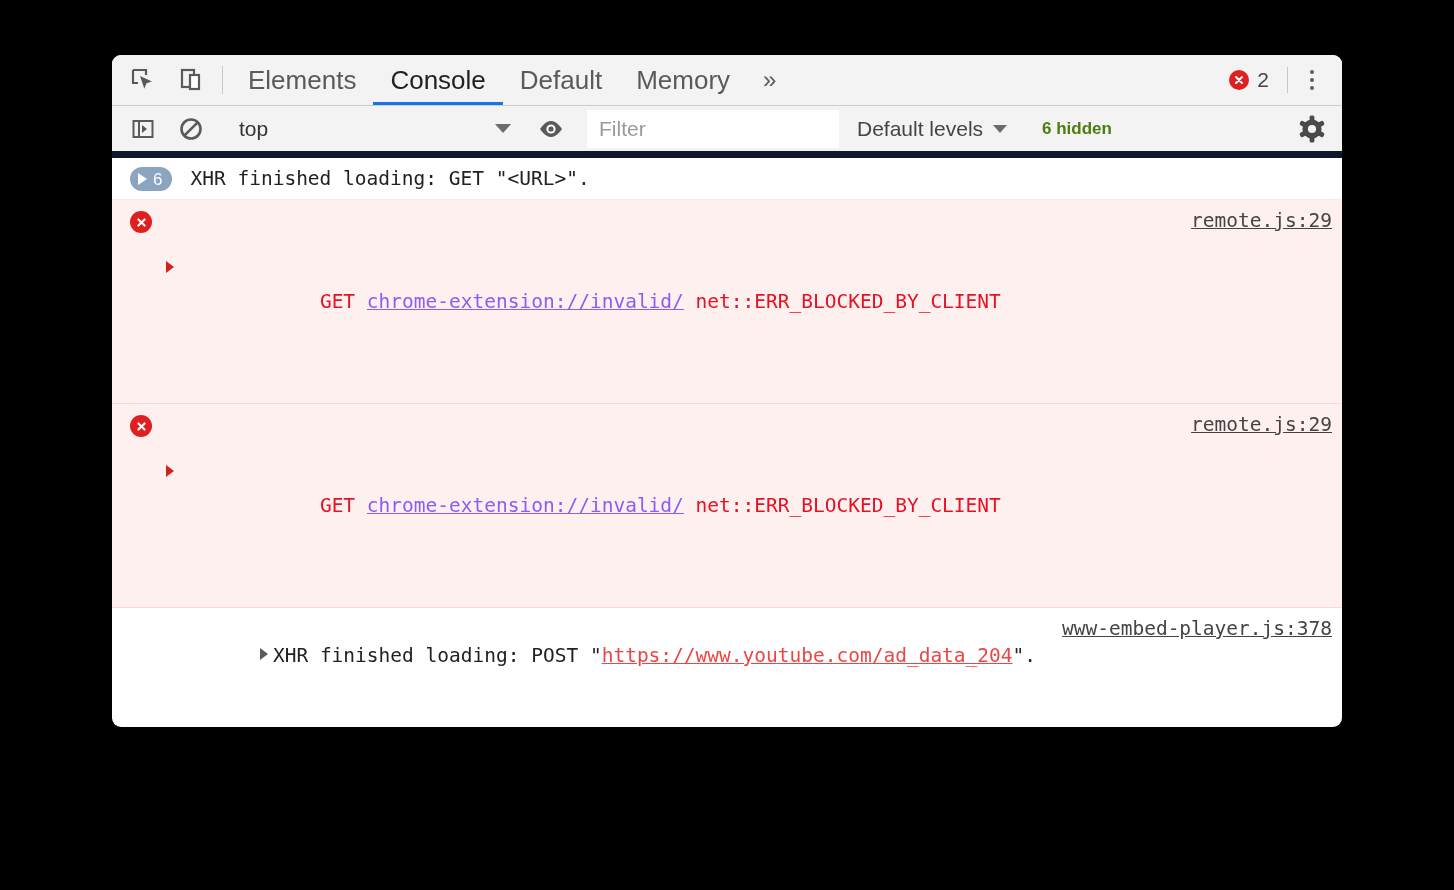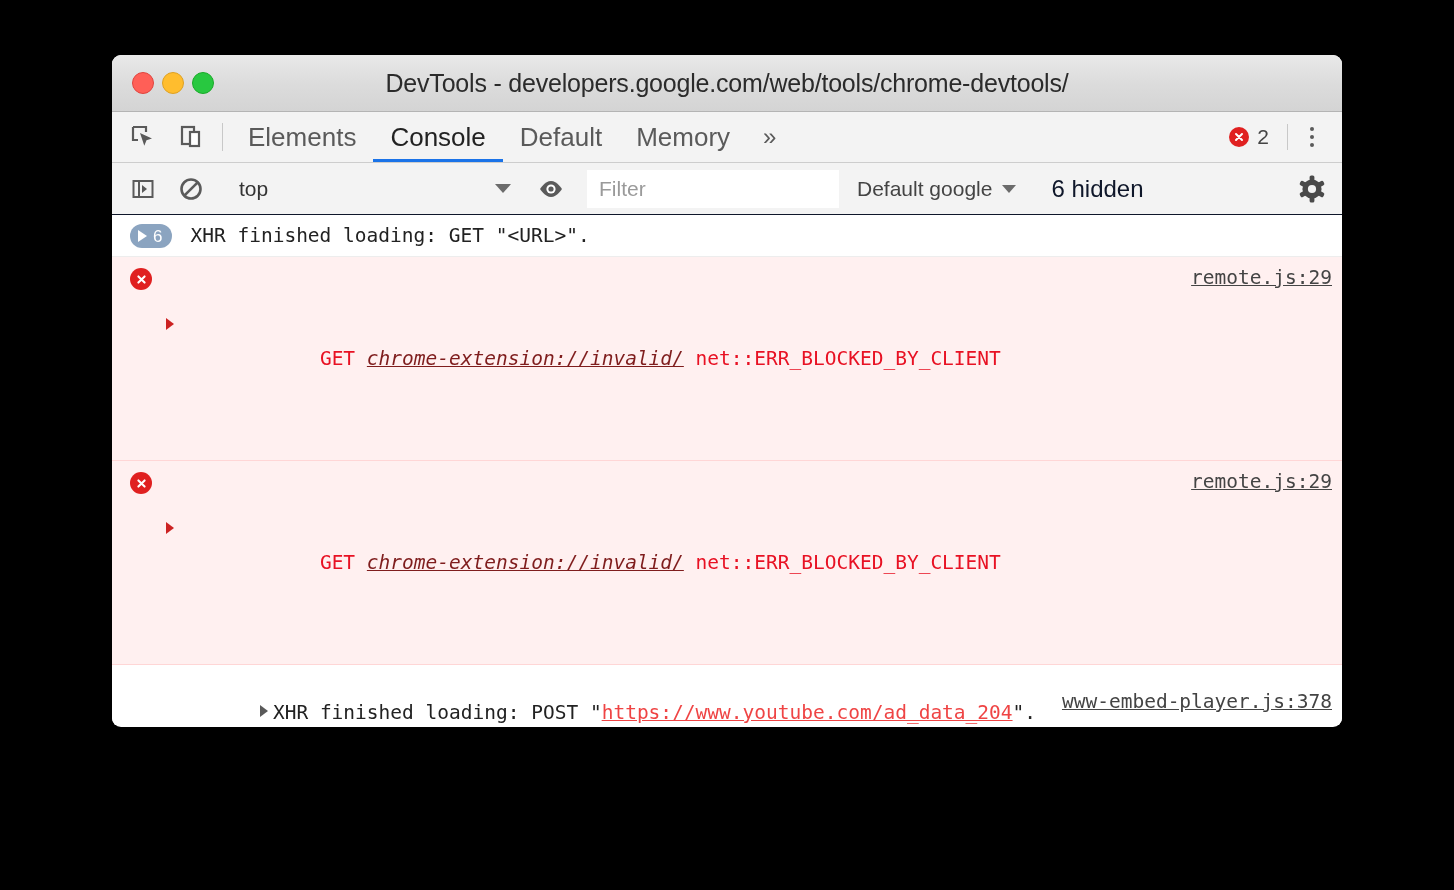--- a/index.html
+++ b/index.html
@@ -144,21 +144,21 @@
     width: 4px; height: 4px;
     border-radius: 50%;
     background: #5a5a5a;
     display: block;
   }
 
   
   .console-toolbar {
     height: 52px;
     background: #f3f3f3;
-    border-bottom: 1px solid #0f172a;
+    border-bottom: 7px solid #0f172a;
     display: flex;
     align-items: center;
     padding-left: 14px;
   }
   .ctx-select {
     display: flex;
     align-items: center;
     width: 300px;
     padding: 0 12px 0 16px;
     font-size: 21px;
@@ -196,24 +196,25 @@
     cursor: default;
     white-space: nowrap;
   }
   .levels .caret {
     border-left-width: 7px;
     border-right-width: 7px;
     border-top-width: 8px;
   }
   .spacer { flex: 1; }
   .hidden-count {
-    font-size: 24px;
-    color: #0f172a;
+    font-size: 17px;
+    color: #4d7c0f;
     padding: 0 16px;
     white-space: nowrap;
+    font-weight: bold;
   }
   .gear-btn {
     width: 44px; height: 44px;
     display: flex; align-items: center; justify-content: center;
     margin-right: 8px;
   }
 
   
   .console-body {
     height: 510px;
@@ -293,46 +294,38 @@
     word-break: break-all;
     white-space: pre-wrap;
     position: relative;
     padding-right: 4px;
   }
   .msg-text .row1 { display: flex; align-items: flex-start; }
   .link {
     color: #ef4444;
     text-decoration: underline;
   }
-  .msg.error .link { color: #7f1d1d; font-style: italic; }
+  .msg.error .link { color: #8b5cf6; }
   .src-link {
     position: absolute;
     right: 10px;
     top: 7px;
     font-size: 19.5px;
     line-height: 27px;
     color: #444;
     font-family: "DejaVu Sans Mono", "Liberation Mono", monospace;
     white-space: nowrap;
   }
-  .msg.wrap .src-link { top: 23px; }
+  .msg.wrap .src-link { top: 7px; }
 </style>
 </head>
 <body>
 
 <div class="window">
 
-  <div class="titlebar">
-    <div class="traffic">
-      <span class="light red"></span>
-      <span class="light yellow"></span>
-      <span class="light green"></span>
-    </div>
-    <div class="title-text">DevTools - developers.google.com/web/tools/chrome-devtools/</div>
-  </div>
 
   <div class="tabbar">
     <div class="tool-icons">
       <div class="icon-btn">
         <svg width="26" height="26" viewBox="0 0 26 26">
           <path d="M3 3 H16 V8 M3 3 V16 H8" fill="none" stroke="#5a5a5a" stroke-width="2.2"></path>
           <path d="M10 9 L22 14.5 L16.5 16.2 L14.3 21.8 Z" fill="#5a5a5a"></path>
         </svg>
       </div>
       <div class="icon-btn">
@@ -391,21 +384,21 @@
     <div class="icon-btn" style="margin:0 10px;">
       <svg width="28" height="22" viewBox="0 0 28 22">
         <path d="M14 3 C20 3 25 11 25 11 C25 11 20 19 14 19 C8 19 3 11 3 11 C3 11 8 3 14 3 Z" fill="#5a5a5a"></path>
         <circle cx="14" cy="11" r="4.6" fill="#ffffff"></circle>
         <circle cx="14" cy="11" r="2.6" fill="#5a5a5a"></circle>
       </svg>
     </div>
     <div class="vdiv"></div>
     <input class="filter-input" type="text" placeholder="Filter" style="">
     <div class="levels">
-      <span>Default google</span>
+      <span>Default levels</span>
       <span class="caret"></span>
     </div>
     <div class="vdiv"></div>
     <span class="hidden-count">6 hidden</span>
     <div class="spacer"></div>
     <div class="gear-btn">
       <svg width="30" height="30" viewBox="0 0 30 30">
         <path d="M15 9.2 a5.8 5.8 0 1 0 0.01 0 Z" fill="none"></path>
         <g fill="#4a4a4a">
           <rect x="12.6" y="1.5" width="4.8" height="27" rx="1.6"></rect>

